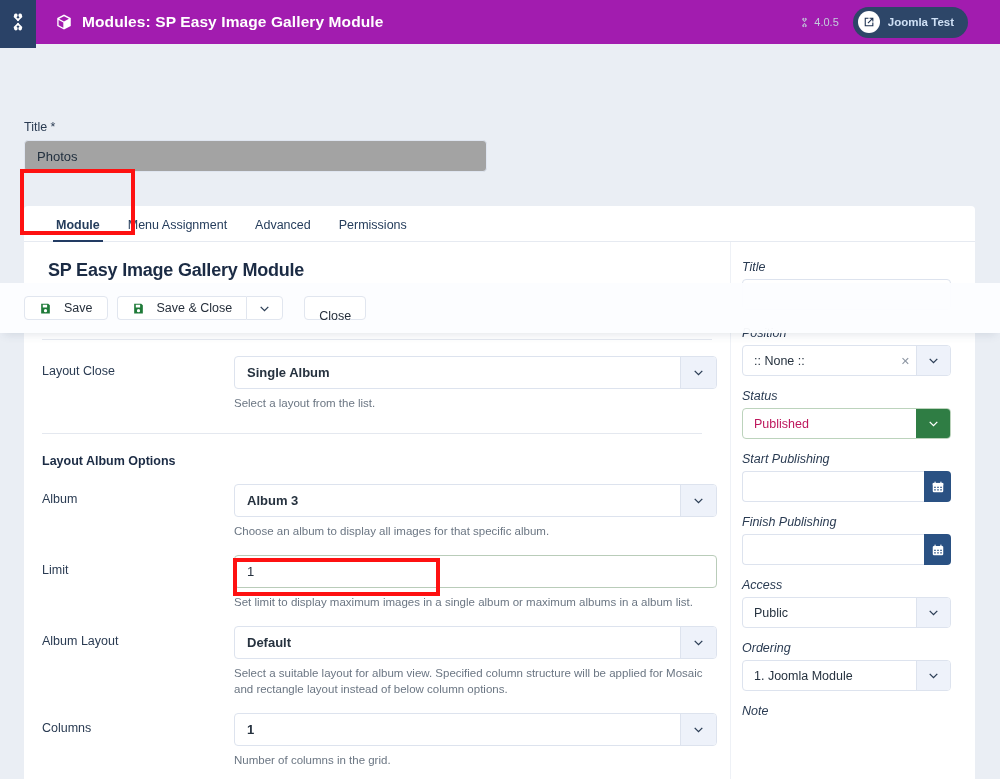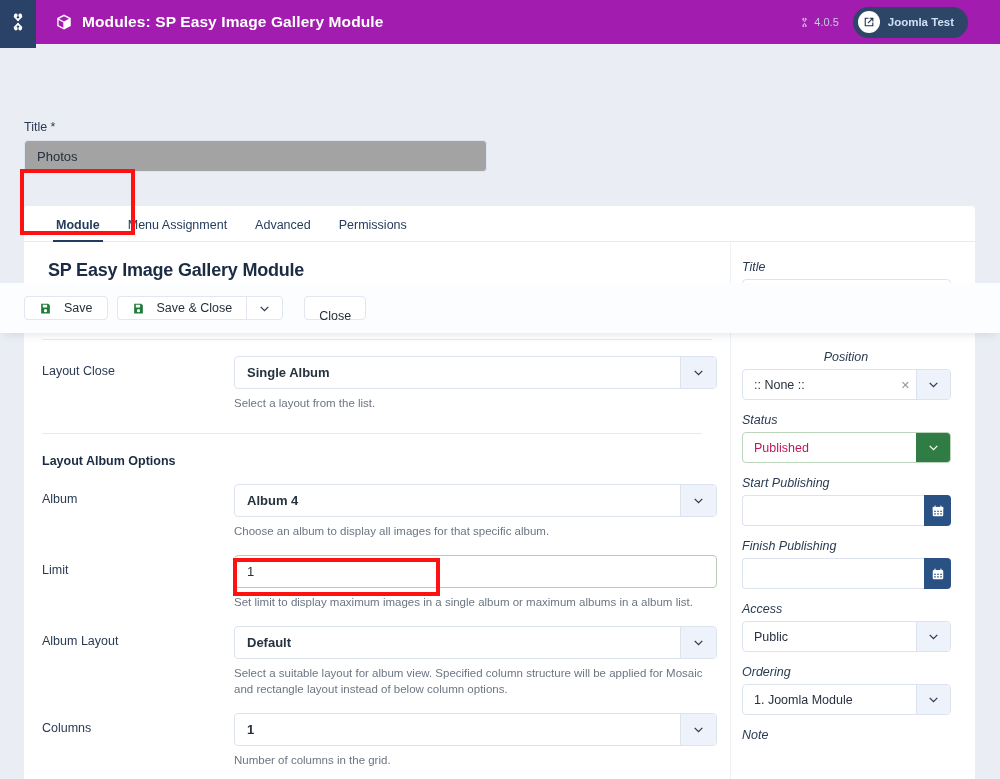--- a/index.html
+++ b/index.html
@@ -324,21 +324,21 @@
         </div>
 
         <div class="hr-short"></div>
 
         <div class="subhead">Layout Album Options</div>
 
         <div class="frow">
           <div class="flabel">Album</div>
           <div class="fctl">
             <div class="sel">
-              <span class="val">Album 4</span>
+              <span class="val">Album 3</span>
               <span class="chev">
                 <svg class="chev-svg" viewBox="0 0 24 24">
                     <path fill="none" stroke="#2b3d55" stroke-width="2.4" d="M5 9l7 7 7-7"></path>
                   </svg>
               </span>
             </div>
             <div class="fhelp">Choose an album to display all images for that specific album.</div>
           </div>
         </div>
 
@@ -382,21 +382,21 @@
 
       </div>
 
       <div class="col-side">
 
         <div class="sfield">
           <label class="slabel">Title</label>
           <input class="s-title-input" type="text" value="" style="">
         </div>
 
-        <div class="sfield" style="margin-top:40px;text-align:center;">
+        <div class="sfield" style="margin-top:16px;">
           <label class="slabel">Position</label>
           <div class="s-sel">
             <span class="val">:: None ::</span>
             <span class="clear">✕</span>
             <span class="chev">
               <svg class="chev-svg" viewBox="0 0 24 24">
                   <path fill="none" stroke="#2b3d55" stroke-width="2.4" d="M5 9l7 7 7-7"></path>
                 </svg>
             </span>
           </div>

